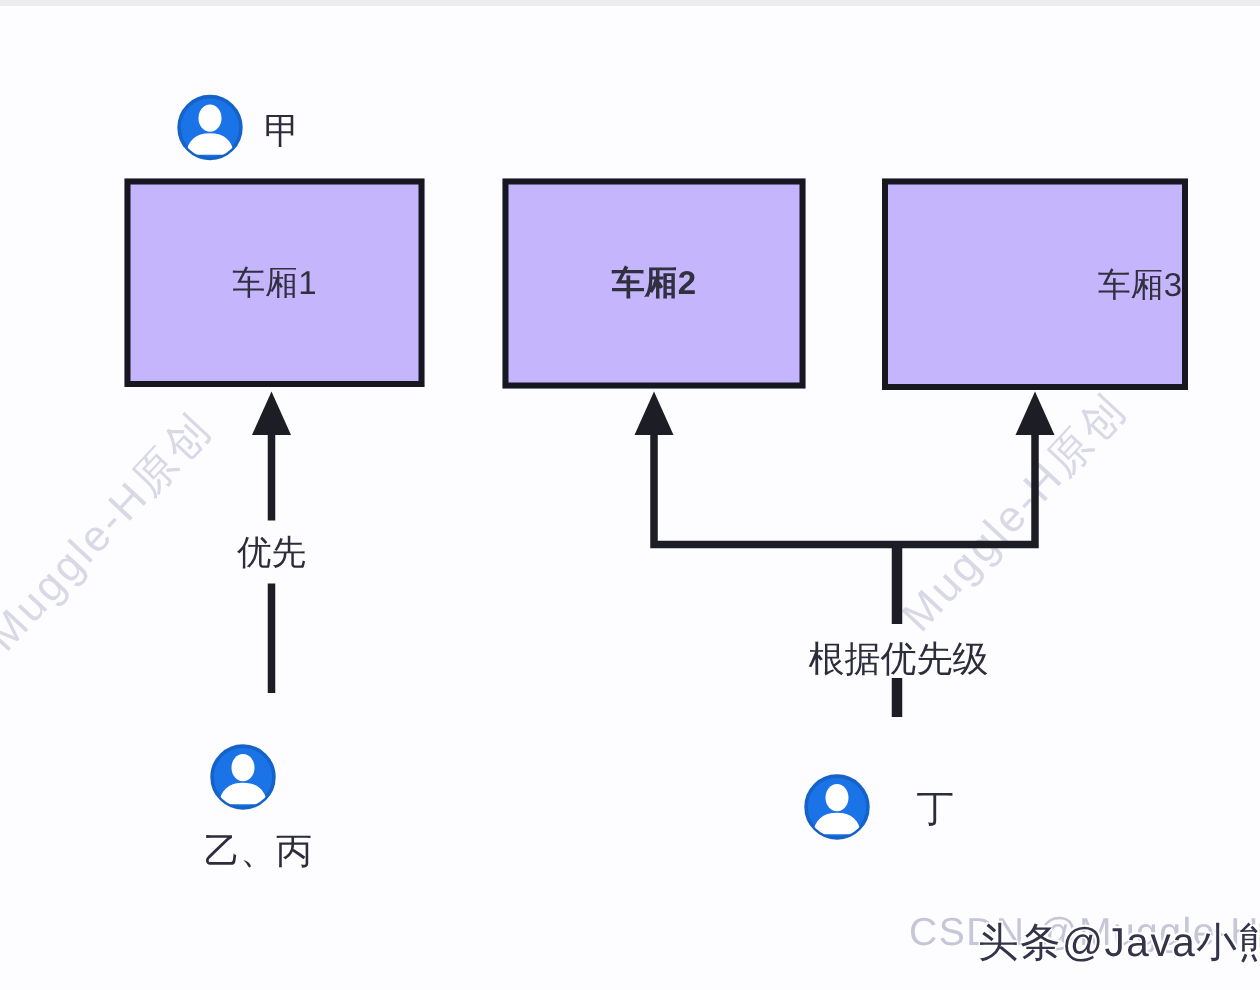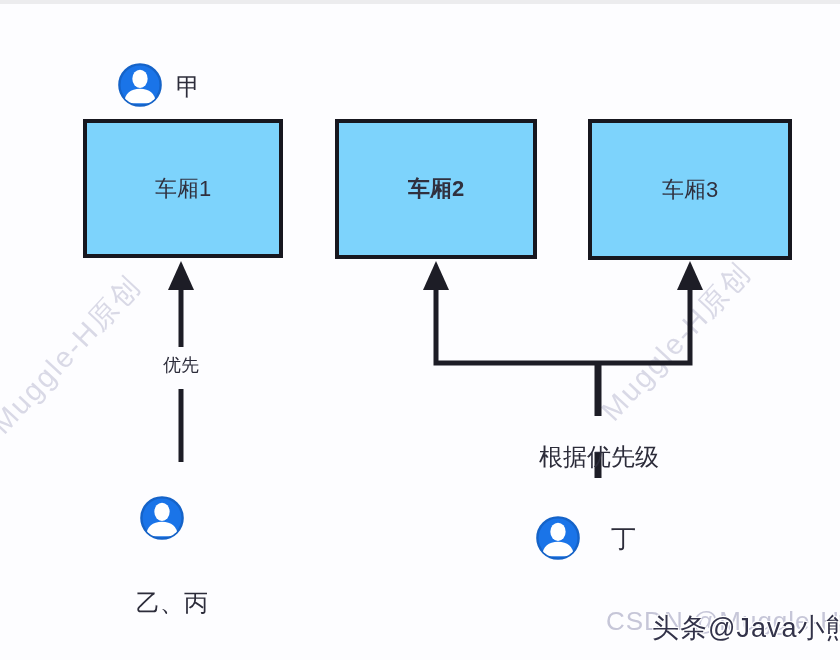--- a/index.html
+++ b/index.html
@@ -6,44 +6,44 @@
   .canvas {
     position:relative; width:840px; height:660px;
     background:#fdfdff; overflow:hidden;
     font-family:"Liberation Sans","DejaVu Sans",sans-serif;
     color:#30303e;
   }
   .top-strip { position:absolute; top:0; left:0; right:0; height:4px; background:#ececee; }
 
   
   .box {
-    position:absolute; background:#7dd3fc; border:4px solid #17171f;
+    position:absolute; background:#c4b5fd; border:4px solid #17171f;
     display:flex; align-items:center; justify-content:center;
     font-size:22px; color:#30303e; z-index:3;
   }
   .box1 { left:83px;  top:119px; width:192px; height:131px; }
   .box2 { left:335px; top:119px; width:194px; height:132px;font-weight:bold; }
-  .box3 { left:588px; top:119px; width:196px; height:133px; }
+  .box3 { left:588px; top:119px; width:196px; height:133px;justify-content:flex-end; }
 
   
   .arrow-layer { position:absolute; left:0; top:0; z-index:2; }
 
   
   .avatar { position:absolute; width:46px; height:46px; z-index:4; }
   .avatar-jia  { left:117px; top:62px;  }
   .avatar-yibing { left:139px; top:495px; }
   .avatar-ding { left:535px; top:515px; }
 
   
   .lbl { position:absolute; z-index:4; color:#2c2c3a; white-space:nowrap; }
   .lbl-jia    { left:176px; top:71px;  font-size:24px; }
-  .lbl-yibing { left:124px; top:551px; width:96px; text-align:center; font-size:24px;margin-top:36px; }
+  .lbl-yibing { left:124px; top:551px; width:96px; text-align:center; font-size:24px; }
   .lbl-ding   { left:611px; top:522px; font-size:25px; }
-  .lbl-priority    { left:145px; top:353px; width:72px;  text-align:center; font-size:18px; }
-  .lbl-bypriority  { left:527px; top:441px; width:144px; text-align:center; font-size:24px; }
+  .lbl-priority    { left:145px; top:353px; width:72px;  text-align:center; font-size:23px; }
+  .lbl-bypriority  { left:527px; top:423px; width:144px; text-align:center; font-size:24px; }
 
   
   .wm-diag {
     position:absolute; z-index:1; white-space:nowrap;
     font-size:29px; letter-spacing:2px; color:rgba(168,168,195,0.42);
     transform:rotate(-47deg);
   }
   .wm-left  { left:-35px; top:335px; }
   .wm-right { left:575px; top:322px; }
   .wm-csdn {

